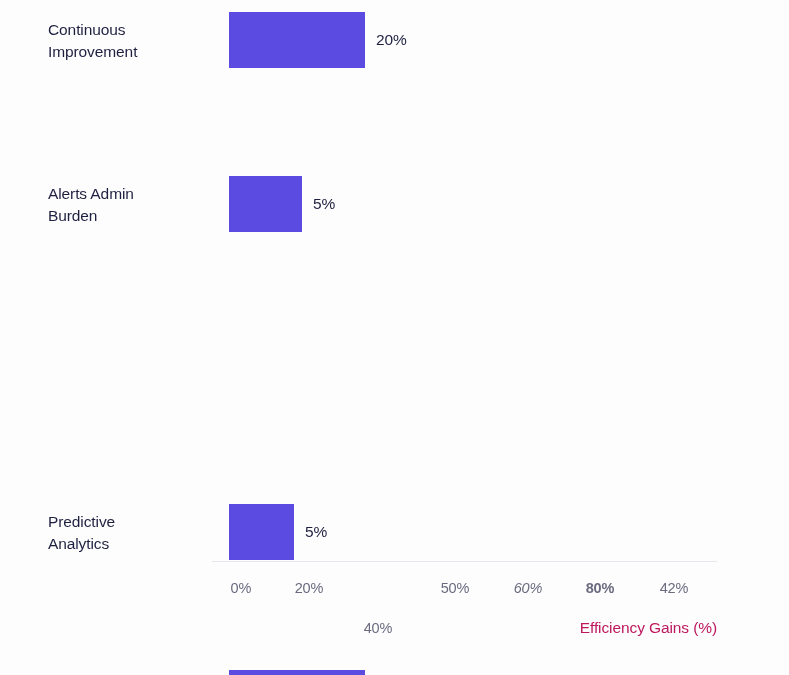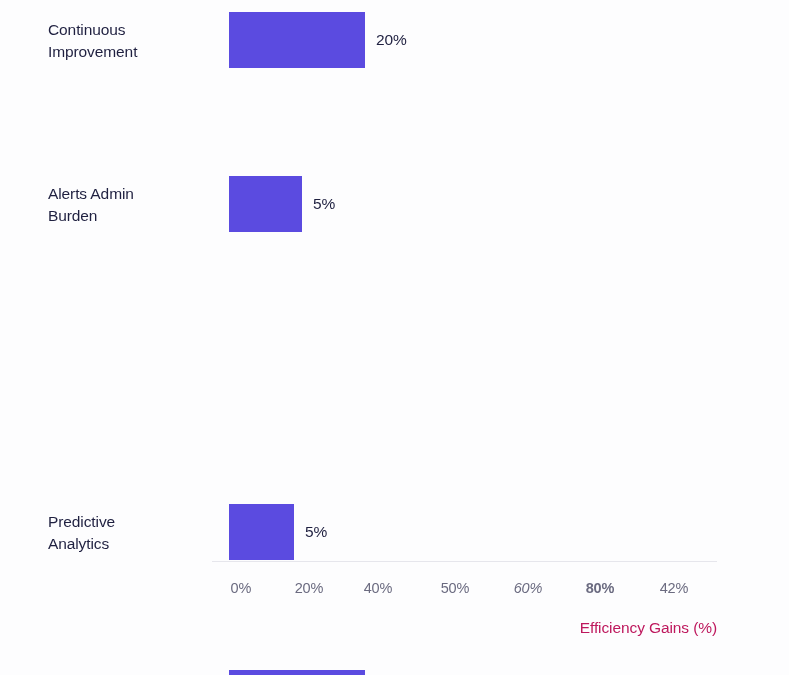--- a/index.html
+++ b/index.html
@@ -164,21 +164,21 @@
       
     </div>
 
   </div>
 
   <div class="axis-line"></div>
 
   <div class="tick-labels">
     <span class="tick" style="left:29px;">0%</span>
     <span class="tick" style="left:97px;">20%</span>
-    <span class="tick" style="left:166px;">40%</span>
+    <span class="tick" style="left:166px;margin-top:40px;">40%</span>
     <span class="tick" style="left:243px;text-align:center;">50%</span>
     <span class="tick" style="left:316px;font-style:italic;">60%</span>
     <span class="tick" style="left:388px;font-weight:bold;">80%</span>
     <span class="tick" style="left:462px;">42%</span>
   </div>
 
   <div class="axis-title">Efficiency Gains (%)</div>
 
 </div>
 

